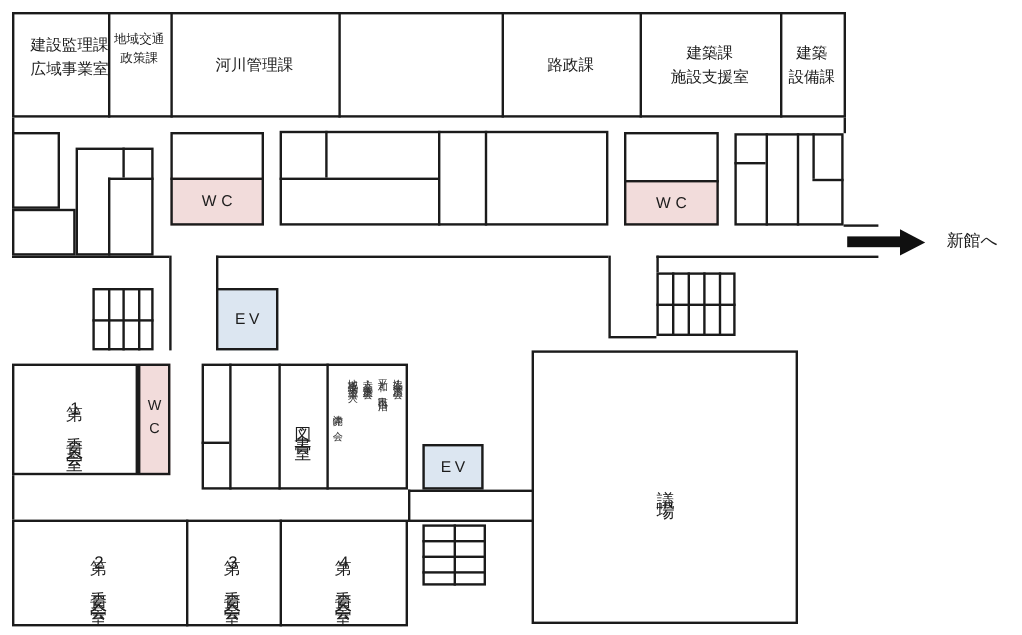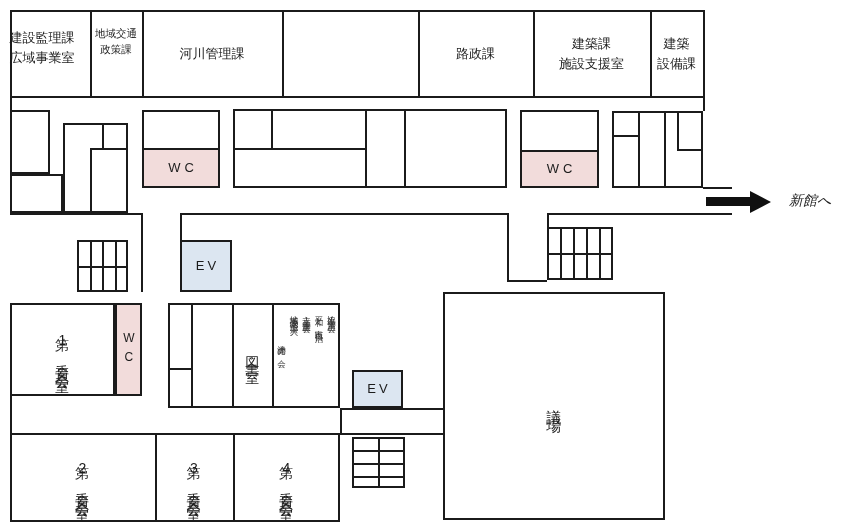--- a/index.html
+++ b/index.html
@@ -18,36 +18,36 @@
   .v2{writing-mode:vertical-rl;text-orientation:upright;font-size:15px;letter-spacing:9px;}
   .v3{writing-mode:vertical-rl;text-orientation:upright;font-size:14px;letter-spacing:7px;}
   .vwc{writing-mode:vertical-rl;text-orientation:upright;font-size:12px;letter-spacing:5px;}
   .fbox{position:absolute;writing-mode:vertical-rl;text-orientation:upright;
         display:block;padding:4px 3px 0 0;}
   .fcol{font-size:8.5px;letter-spacing:1.5px;line-height:12.5px;color:#333;}
   .pad{padding-top:30px;}
   .shaft{position:absolute;background:#101010;}
   .head{position:absolute;width:0;height:0;border-top:11px solid transparent;
         border-bottom:11px solid transparent;border-left:21px solid #101010;}
-  .left{justify-content:flex-start;text-align:left;white-space:nowrap;font-style:italic;}
+  .left{justify-content:flex-start;text-align:left;white-space:nowrap;}
 </style>
 </head>
 <body>
 
 <div id="plan">
 
   <b class="rect" style="left:10px;top:10px;width:695px;height:88px"></b>
   <i class="v" style="left:90px;top:10px;height:88px"></i>
   <i class="v" style="left:142px;top:10px;height:88px"></i>
   <i class="v" style="left:282px;top:10px;height:88px"></i>
   <i class="v" style="left:418px;top:10px;height:88px"></i>
   <i class="v" style="left:533px;top:10px;height:88px"></i>
   <i class="v" style="left:650px;top:10px;height:88px"></i>
 
-  <div class="lbl" style="left:2px;top:10px;width:80px;height:76px">建設監理課
+  <div class="lbl" style="left:18px;top:10px;width:80px;height:76px">建設監理課
 広域事業室</div>
   <div class="lbl sm" style="left:90px;top:10px;width:52px;height:64px">地域交通
 政策課</div>
   <div class="lbl" style="left:142px;top:10px;width:140px;height:88px">河川管理課</div>
   <div class="lbl" style="left:418px;top:10px;width:115px;height:88px">路政課</div>
   <div class="lbl" style="left:650px;top:10px;width:53px;height:88px">建築
 設備課</div>
   <div class="lbl" style="left:533px;top:10px;width:117px;height:88px">建築課
 施設支援室</div>
 

